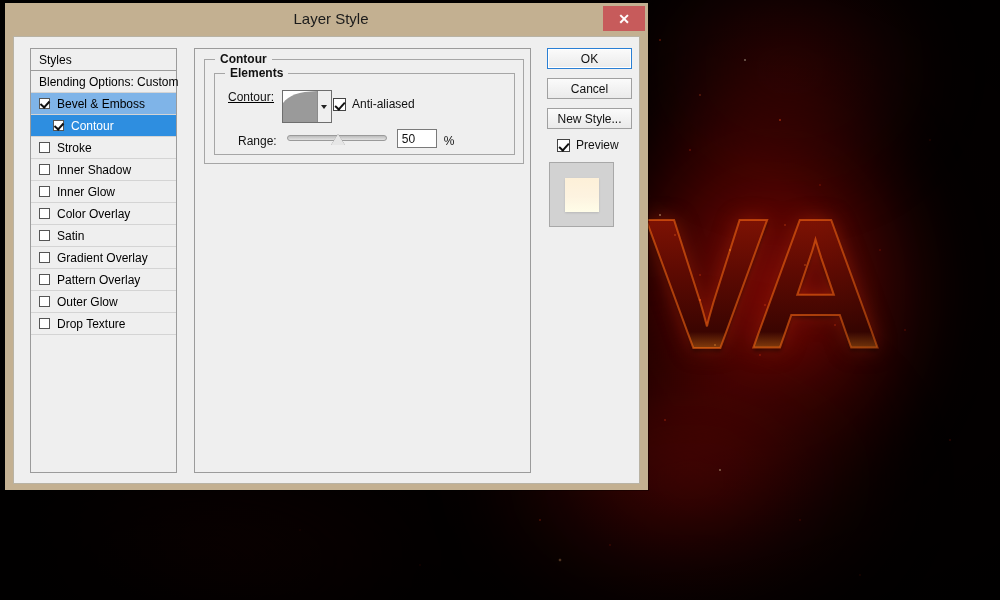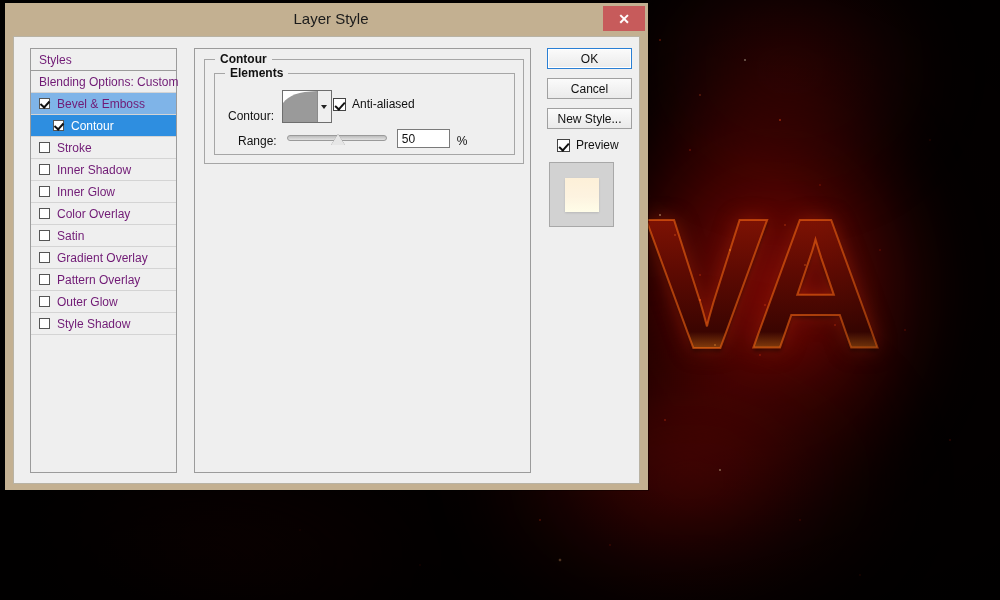--- a/index.html
+++ b/index.html
@@ -104,21 +104,21 @@
   }
 
   
   #styles-panel{
     position:absolute;left:16px;top:11px;width:147px;height:425px;
     background:#efefef;border:1px solid #9b9b9b;box-sizing:border-box;
   }
   .list-row{
     position:relative;height:22px;display:flex;align-items:center;
     border-bottom:1px solid #d4d4d4;padding-left:8px;box-sizing:border-box;
-    font-size:12px;color:#701a75;cursor:default;
+    font-size:12px;color:#000000;cursor:default;
   }
   .list-row.header{font-size:12px;border-bottom:1px solid #9b9b9b;background:#efefef;}
   .list-row.sub{padding-left:22px;}
   .list-row.sel-light{background:#7fb4e8;}
   .list-row.sel-strong{background:#2e8ee0;color:#fff;}
   .cb{
     width:11px;height:11px;background:#fff;border:1px solid #555;
     margin-right:7px;flex:0 0 auto;position:relative;box-sizing:border-box;
   }
   .cb.checked::after{
@@ -137,21 +137,21 @@
   }
   .group > .legend{
     position:absolute;top:-8px;left:10px;background:#efefef;padding:0 5px;
     font-size:12px;font-weight:bold;color:#111;white-space:nowrap;
   }
   #grp-contour{left:9px;top:10px;width:320px;height:105px;}
   #grp-elements{left:9px;top:13px;width:301px;height:82px;}
 
   .lbl{font-size:12px;color:#111;}
 
-  #contour-row{position:absolute;left:13px;top:16px;display:flex;align-items:flex-end;}
+  #contour-row{position:absolute;left:13px;top:16px;display:flex;align-items:flex-start;text-decoration:underline;}
   #contour-label{margin-right:8px;}
   #contour-swatch-wrap{
     width:50px;height:33px;border:1px solid #6e6e6e;background:#fff;
     display:flex;box-sizing:border-box;
   }
   #contour-curve{width:35px;height:100%;position:relative;overflow:hidden;background:#fff;}
   #contour-drop{
     width:14px;border-left:1px solid #8a8a8a;background:#efefef;
     display:flex;align-items:center;justify-content:center;
   }
@@ -165,21 +165,21 @@
   #range-label{margin-right:10px;}
   #slider{position:relative;width:100px;height:18px;margin-right:10px;}
   #slider-track{position:absolute;left:0;right:0;top:5px;height:6px;
     background:linear-gradient(180deg,#bdbdbd,#e2e2e2);
     border:1px solid #9a9a9a;border-radius:3px;box-sizing:border-box;}
   #slider-thumb{position:absolute;left:44px;top:4px;width:0;height:0;
     border-left:7px solid transparent;border-right:7px solid transparent;
     border-bottom:11px solid #e6e6e6;
     filter:drop-shadow(0 0 0.6px #6f6f6f);cursor:pointer;}
   #range-input{
-    width:53px;height:19px;background:#fff;border:1px solid #7a7a7a;
+    width:40px;height:19px;background:#fff;border:1px solid #7a7a7a;
     font-size:12px;color:#111;padding:0 4px;box-sizing:border-box;
     font-family:"Liberation Sans",sans-serif;
   }
   #percent-sign{margin-left:7px;font-size:12px;color:#111;}
 
   
   #btn-col{position:absolute;left:533px;top:11px;width:85px;}
   .dlg-btn{
     display:block;width:85px;height:21px;margin-bottom:9px;
     background:linear-gradient(180deg,#fbfbfb,#eaeaea);
@@ -273,21 +273,21 @@
           <div class="list-row">
             <span class="cb"></span>
             <span class="row-label">Pattern Overlay</span>
           </div>
           <div class="list-row">
             <span class="cb"></span>
             <span class="row-label">Outer Glow</span>
           </div>
           <div class="list-row">
             <span class="cb"></span>
-            <span class="row-label">Style Shadow</span>
+            <span class="row-label">Drop Texture</span>
           </div>
         </div>
     </div>
 
     <div id="contour-panel">
       <div class="group" id="grp-contour">
         <span class="legend">Contour</span>
 
         <div class="group" id="grp-elements">
           <span class="legend">Elements</span>

